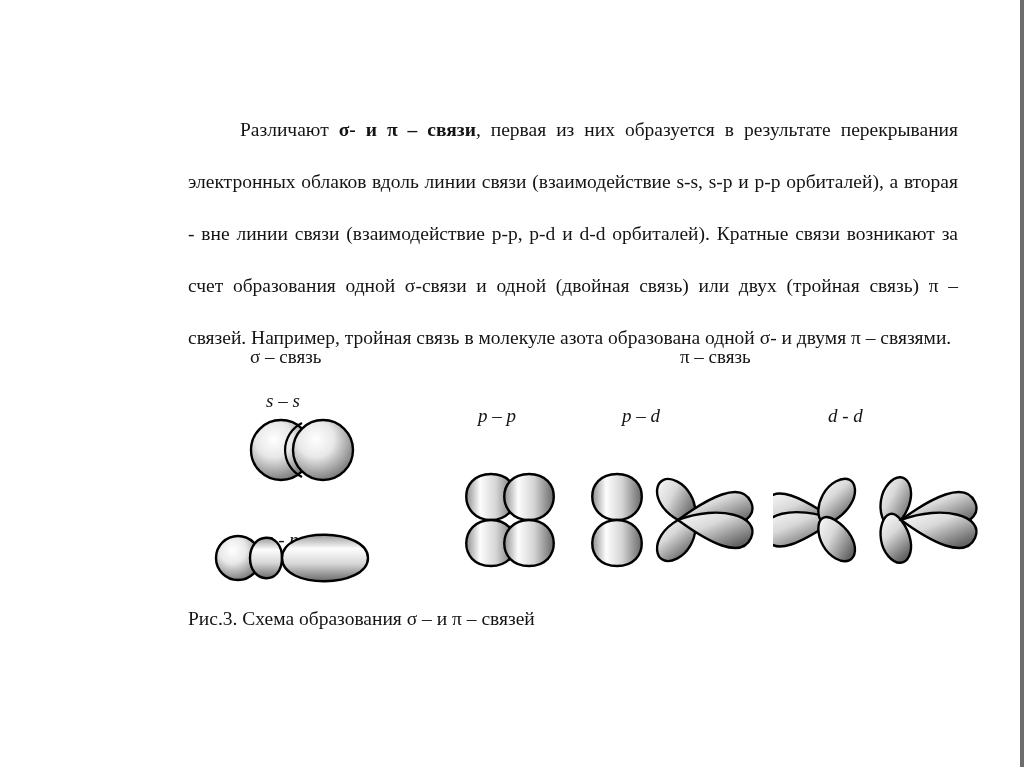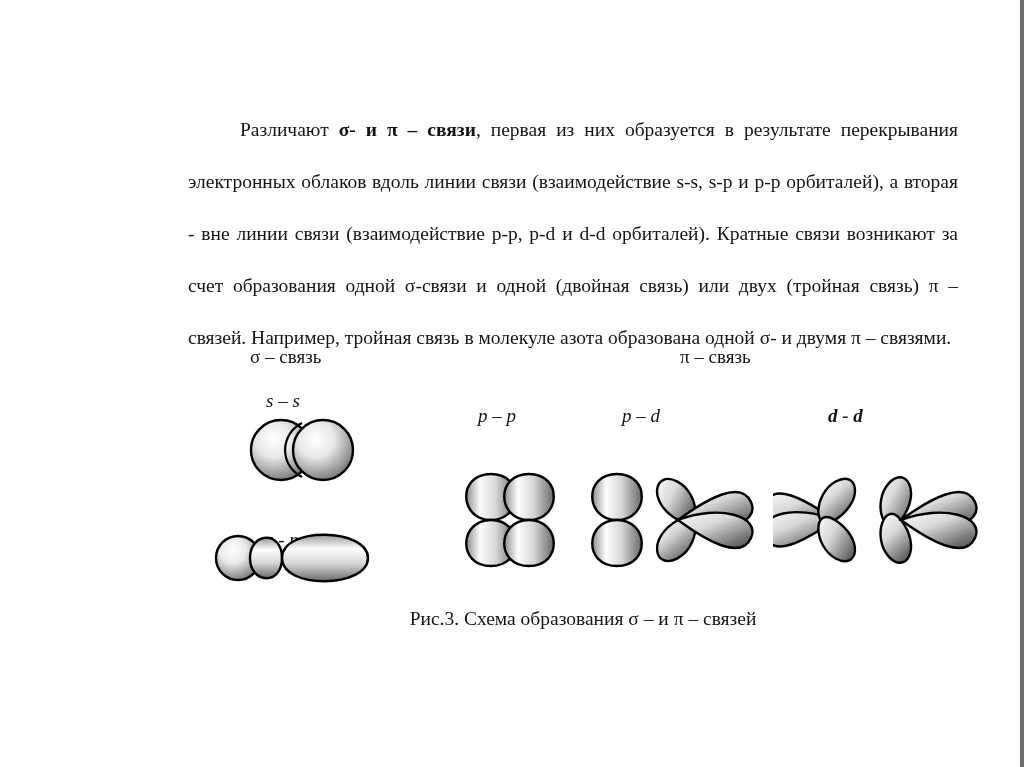--- a/index.html
+++ b/index.html
@@ -68,21 +68,20 @@
   .lbl.italic { font-style: italic; }
 
   .orb {
     position: absolute;
   }
   .caption {
     position: absolute;
     left: 188px;
     top: 608px;
     width: 790px;
-    text-align: center;
     font-size: 19.5px;
     color: #141414;
   }
 </style>
 </head>
 <body>
 
 <div class="page">
 
   <div class="text-block">
@@ -93,21 +92,21 @@
 
   <div class="figure">
 
     <div class="lbl" style="left:62px; top:6px;">σ – связь</div>
     <div class="lbl" style="left:492px; top:6px;">π – связь</div>
 
     <div class="lbl italic" style="left:78px; top:38px;margin-top:12px;">s – s</div>
     <div class="lbl italic" style="left:78px; top:145px;margin-top:44px;">s - p</div>
     <div class="lbl italic" style="left:290px; top:65px;">p – p</div>
     <div class="lbl italic" style="left:434px; top:65px;">p – d</div>
-    <div class="lbl italic" style="left:640px; top:65px;font-weight:bold;">d - d</div>
+    <div class="lbl italic" style="left:640px; top:65px;">d - d</div>
 
     <svg class="orb" style="left:48px; top:70px;" width="130" height="80" viewBox="0 0 130 80">
       <defs>
         <radialGradient id="gSphere" cx="38%" cy="32%" r="72%">
           <stop offset="0%" stop-color="#ffffff"></stop>
           <stop offset="42%" stop-color="#e8e8e8"></stop>
           <stop offset="100%" stop-color="#777777"></stop>
         </radialGradient>
       </defs>
       <circle cx="45" cy="40" r="30" fill="url(#gSphere)" stroke="#000" stroke-width="2.4"></circle>

